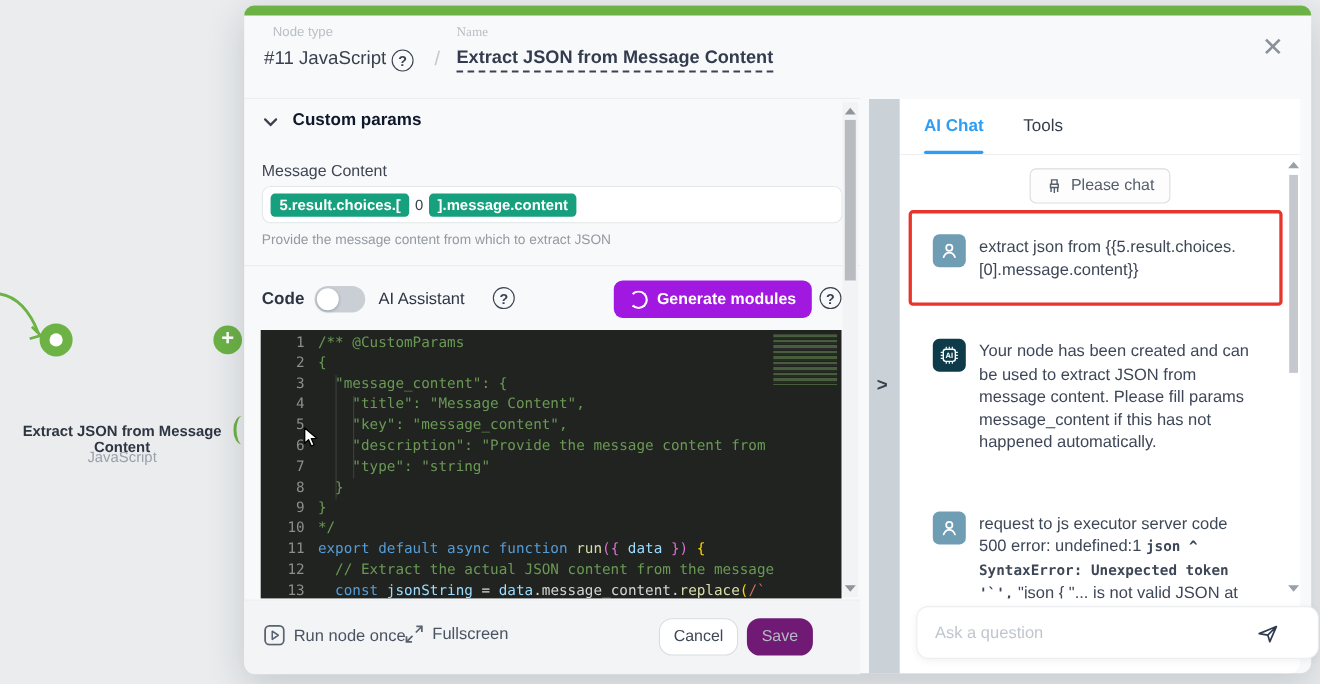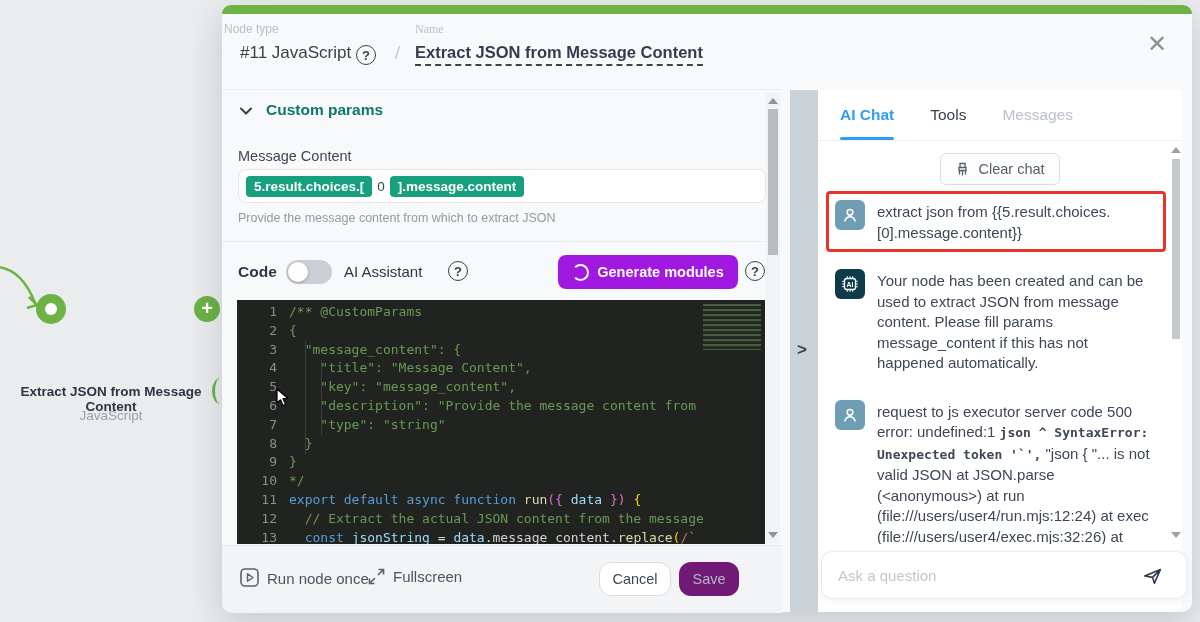--- a/index.html
+++ b/index.html
@@ -15,32 +15,32 @@
   .port-plus{position:absolute;left:194px;top:296px;width:26px;height:26px;border-radius:50%;background:var(--green);color:#fff;font-size:20px;font-weight:700;line-height:24px;text-align:center;}
   .node-title{position:absolute;left:2px;top:384px;width:218px;text-align:center;font-size:13.5px;font-weight:700;color:#2e3542;}
   .node-subtitle{position:absolute;left:2px;top:408px;width:218px;text-align:center;font-size:13.5px;color:#9aa1ab;}
   .paren-arc{position:absolute;left:212px;top:378px;width:14px;height:26px;border-left:3px solid var(--green);border-radius:50%;}
 
   
   .modal{position:absolute;left:222px;top:5px;width:970px;height:607px;border-radius:10px;background:#f8f9fa;box-shadow:0 10px 35px rgba(30,40,50,.18);}
   .greenbar{position:absolute;left:0;top:0;width:970px;height:9px;background:var(--green);border-radius:10px 10px 0 0;}
 
   .lbl-small{font-size:12px;color:#b9bfc7;}
-  .hdr-nodetype-label{left:2px;top:17px;text-align:center;}
+  .hdr-nodetype-label{left:26px;top:17px;text-align:center;}
   .hdr-nodetype-value{left:18px;top:38px;font-size:17px;font-weight:500;color:#39414f;}
   .help-circle{display:inline-flex;align-items:center;justify-content:center;width:20px;height:20px;border:1.7px solid #39414f;border-radius:50%;color:#39414f;font-size:13px;font-weight:700;box-sizing:border-box;}
   .hdr-help{left:134px;top:40px;}
   .hdr-sep{left:173px;top:38px;font-size:18px;color:#c3c8ce;}
   .hdr-name-label{left:193px;top:17px;font-family:Liberation Serif, serif;}
   .hdr-name-value{left:193px;top:38px;font-size:16.5px;font-weight:700;color:#333c4e;border-bottom:2px dashed #3c4350;padding-bottom:2px;}
   .close-btn{left:925px;top:27px;font-size:24px;color:#8a919c;cursor:pointer;line-height:24px;}
   .hdr-divider{left:0;top:84px;width:560px;height:1px;background:#ebedef;}
 
   .chev-down{left:17px;top:99px;width:14px;height:14px;}
-  .section-title{left:44px;top:96px;font-size:15.5px;font-weight:700;color:#0f766e;}
+  .section-title{left:44px;top:96px;font-size:15.5px;font-weight:700;color:#0f172a;}
   .field-label{left:16px;top:143px;font-size:14.5px;color:#3f4654;}
   .token-input{left:16px;top:164px;width:528px;height:34px;background:#fff;border:1px solid #e4e7e9;border-radius:8px;box-sizing:border-box;display:flex;align-items:center;gap:5px;padding:0 7px;}
   .token-pill{background:var(--teal);color:#fff;font-size:13.5px;font-weight:700;border-radius:4px;padding:3px 8px;}
   .token-text{color:#39414f;font-size:13.5px;}
   .helper-text{left:16px;top:206px;font-size:12.5px;color:#949aa3;}
   .mid-divider{left:0;top:236px;width:560px;height:1px;background:#e9ebed;}
 
   .code-label{left:16px;top:258px;font-size:15.5px;font-weight:700;color:#2e3645;}
   .toggle{left:64px;top:255px;width:46px;height:24px;background:#c9cfd5;border-radius:13px;}
   .toggle .knob{position:absolute;left:2px;top:2px;width:20px;height:20px;border-radius:50%;background:#fff;box-shadow:0 1px 3px rgba(0,0,0,.25);}
@@ -85,33 +85,33 @@
   
   .chat-panel{left:596px;top:85px;width:364px;height:522px;background:#fff;border-radius:0 0 10px 0;display:flex;flex-direction:column;}
   .chat-tabs{display:flex;gap:36px;padding:0 0 0 22px;height:50px;align-items:center;border-bottom:1px solid #edeff1;flex:none;}
   .tab{font-size:15.5px;color:#353e4d;cursor:pointer;position:relative;height:100%;display:flex;align-items:center;}
   .tab.active{color:var(--tabblue);font-weight:600;}
   .tab.active::after{content:"";position:absolute;left:0;bottom:0;width:100%;height:3px;background:var(--tabblue);border-radius:2px;}
   .tab.disabled{color:#b9c0c9;}
   .chat-scroll{flex:1;position:relative;overflow:hidden;}
   .clear-btn{margin:12px auto 6px;width:fit-content;display:flex;align-items:center;gap:8px;background:#fdfdfd;border:1px solid #d9dde0;border-radius:6px;padding:7px 14px;font-size:14.5px;color:#555e6b;cursor:pointer;}
   .messages{padding:0 16px 0 8px;}
-  .msg{display:flex;gap:12px;border:3px solid transparent;border-radius:4px;padding:6px;margin-bottom:8px;}
+  .msg{display:flex;gap:12px;border:3px solid transparent;border-radius:4px;padding:19px;margin-bottom:8px;}
   .msg.hl{border-color:var(--red);}
   .avatar{width:30px;height:30px;border-radius:6px;flex:none;display:flex;align-items:center;justify-content:center;}
   .avatar.user{background:#6f9db4;}
   .avatar.assistant{background:#0d3b49;}
   .mtext{font-size:15px;line-height:20.5px;color:#3e4757;overflow-wrap:anywhere;padding-top:2px;}
   .mtext .mono{font-family:"DejaVu Sans Mono",monospace;font-weight:700;font-size:13px;}
   .c-scroll{position:absolute;right:0;top:0;width:12px;height:100%;}
   .c-thumb{position:absolute;left:2px;top:18px;width:8px;height:180px;background:#c5c9cd;}
   .c-up{border-bottom:6px solid #9aa0a6;top:6px;left:1px;}
   .c-dn{border-top:6px solid #9aa0a6;bottom:6px;left:1px;}
   .chat-inputrow{flex:none;height:68px;position:relative;}
-  .ask-input{position:absolute;left:4px;top:8px;width:364px;height:46px;box-sizing:border-box;border:none;border-radius:10px;background:#fff;box-shadow:0 0 0 1px #eceef0,0 2px 8px rgba(40,50,60,.08);padding:0 48px 0 16px;font-size:15px;color:#8b5cf6;font-family:"Liberation Sans",sans-serif;outline:none;}
+  .ask-input{position:absolute;left:16px;top:8px;width:364px;height:46px;box-sizing:border-box;border:none;border-radius:10px;background:#fff;box-shadow:0 0 0 1px #eceef0,0 2px 8px rgba(40,50,60,.08);padding:0 48px 0 16px;font-size:15px;color:#8b5cf6;font-family:"Liberation Sans",sans-serif;outline:none;}
   .ask-input::placeholder{color:#c0c6cd;}
   .send-icon{position:absolute;right:18px;top:21px;cursor:pointer;}
 
   .cursor-arrow{left:276px;top:388px;pointer-events:none;}
 </style>
 </head>
 <body>
 
 <div class="page">
 
@@ -213,28 +213,27 @@
     </div>
 
     <div class="abs strip">
       <div class="chev">&gt;</div>
     </div>
 
     <div class="abs chat-panel">
       <div class="chat-tabs">
           <div class="tab active">AI Chat</div>
           <div class="tab">Tools</div>
-          <div class="tab disabled">Messages</div>
         </div>
       <div class="chat-scroll">
         <div class="clear-btn">
           <svg width="15" height="15" viewBox="0 0 15 15">
               <path d="M5,1.5 h5 v4 h-5 Z M4,5.5 h7 v3 h-7 Z M4.5,8.5 v4 M7.5,8.5 v5 M10.5,8.5 v4" stroke="#555e6b" stroke-width="1.3" fill="none"></path>
             </svg>
-          <span>Clear chat</span>
+          <span>Please chat</span>
         </div>
         <div class="messages">
             <div class="msg hl">
               <div class="avatar user">
     <svg width="20" height="20" viewBox="0 0 24 24">
                   <circle cx="12" cy="8.7" r="3.4" fill="none" stroke="#fff" stroke-width="1.9"></circle>
                   <path d="M5.8,19 c1.2,-3.4 3.4,-5 6.2,-5 s5,1.6 6.2,5" fill="none" stroke="#fff" stroke-width="1.9" stroke-linecap="round"></path>
                 </svg>
   </div>
               <div class="mtext"><span>extract json from {{5.result.choices.[0].message.content}}</span></div>

